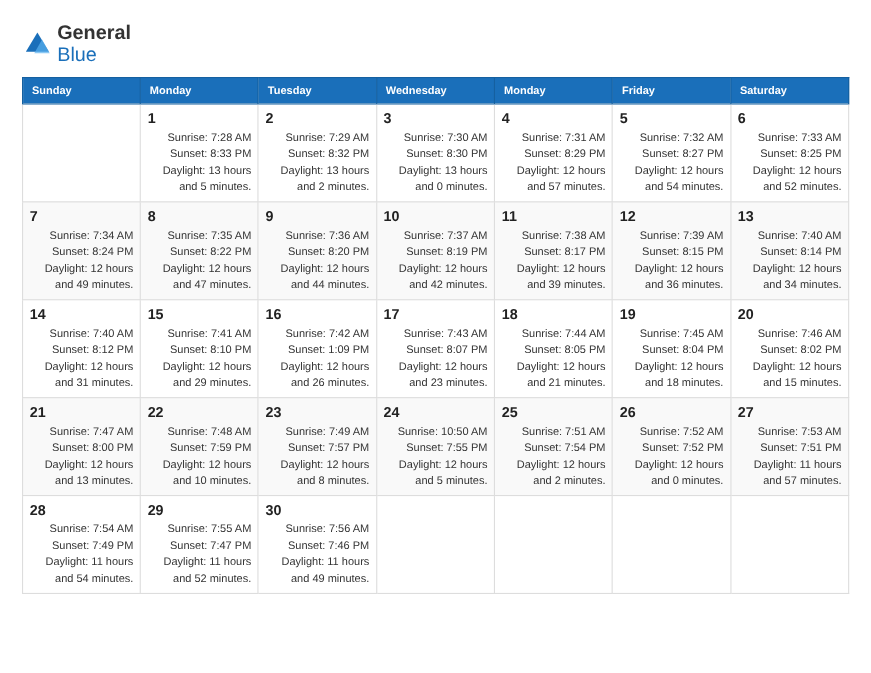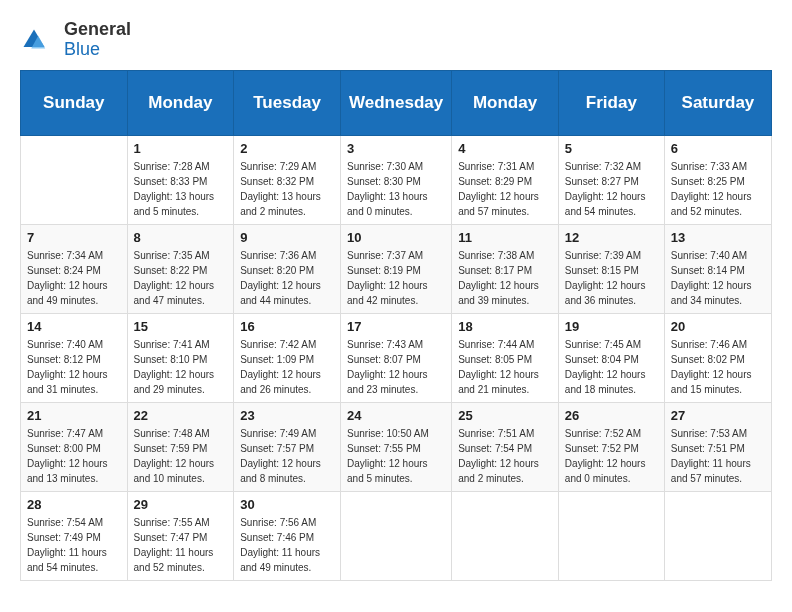--- a/index.html
+++ b/index.html
@@ -12,21 +12,21 @@
     }
     .header {
       display: flex;
       justify-content: space-between;
       align-items: flex-start;
       margin-bottom: 10px;
     }
     .logo {
       display: flex;
       align-items: center;
-      gap: 16px;
+      gap: 4px;
     }
     .logo-text {
       display: flex;
       flex-direction: column;
       line-height: 1.1;
     }
     .logo-general {
       font-size: 18px;
       font-weight: bold;
       color: #333;
@@ -53,23 +53,23 @@
       color: #555;
     }
     .calendar {
       width: 100%;
       border-collapse: collapse;
       border: 1px solid #ccc;
     }
     .calendar th {
       background-color: #1a6fba;
       color: #fff;
-      text-align: center;
-      padding: 22px 8px;
-      font-size: 17px;
+      text-align: left;
+      padding: 6px 8px;
+      font-size: 10px;
       font-weight: bold;
       border: 1px solid #1560a0;
     }
     .calendar td {
       vertical-align: top;
       border: 1px solid #ddd;
       padding: 5px 6px;
       width: 108px;
       min-height: 80px;
       font-size: 10.5px;
@@ -83,20 +83,21 @@
       font-size: 13px;
       font-weight: bold;
       color: #222;
       display: block;
       margin-bottom: 3px;
     }
     .day-info {
       font-size: 10px;
       color: #333;
       line-height: 1.5;
+      text-align: right;
     }
     .empty-cell {
       background: #fff !important;
     }
   </style>
 </head>
 <body>
 
 <div class="header">
   <div class="logo">

